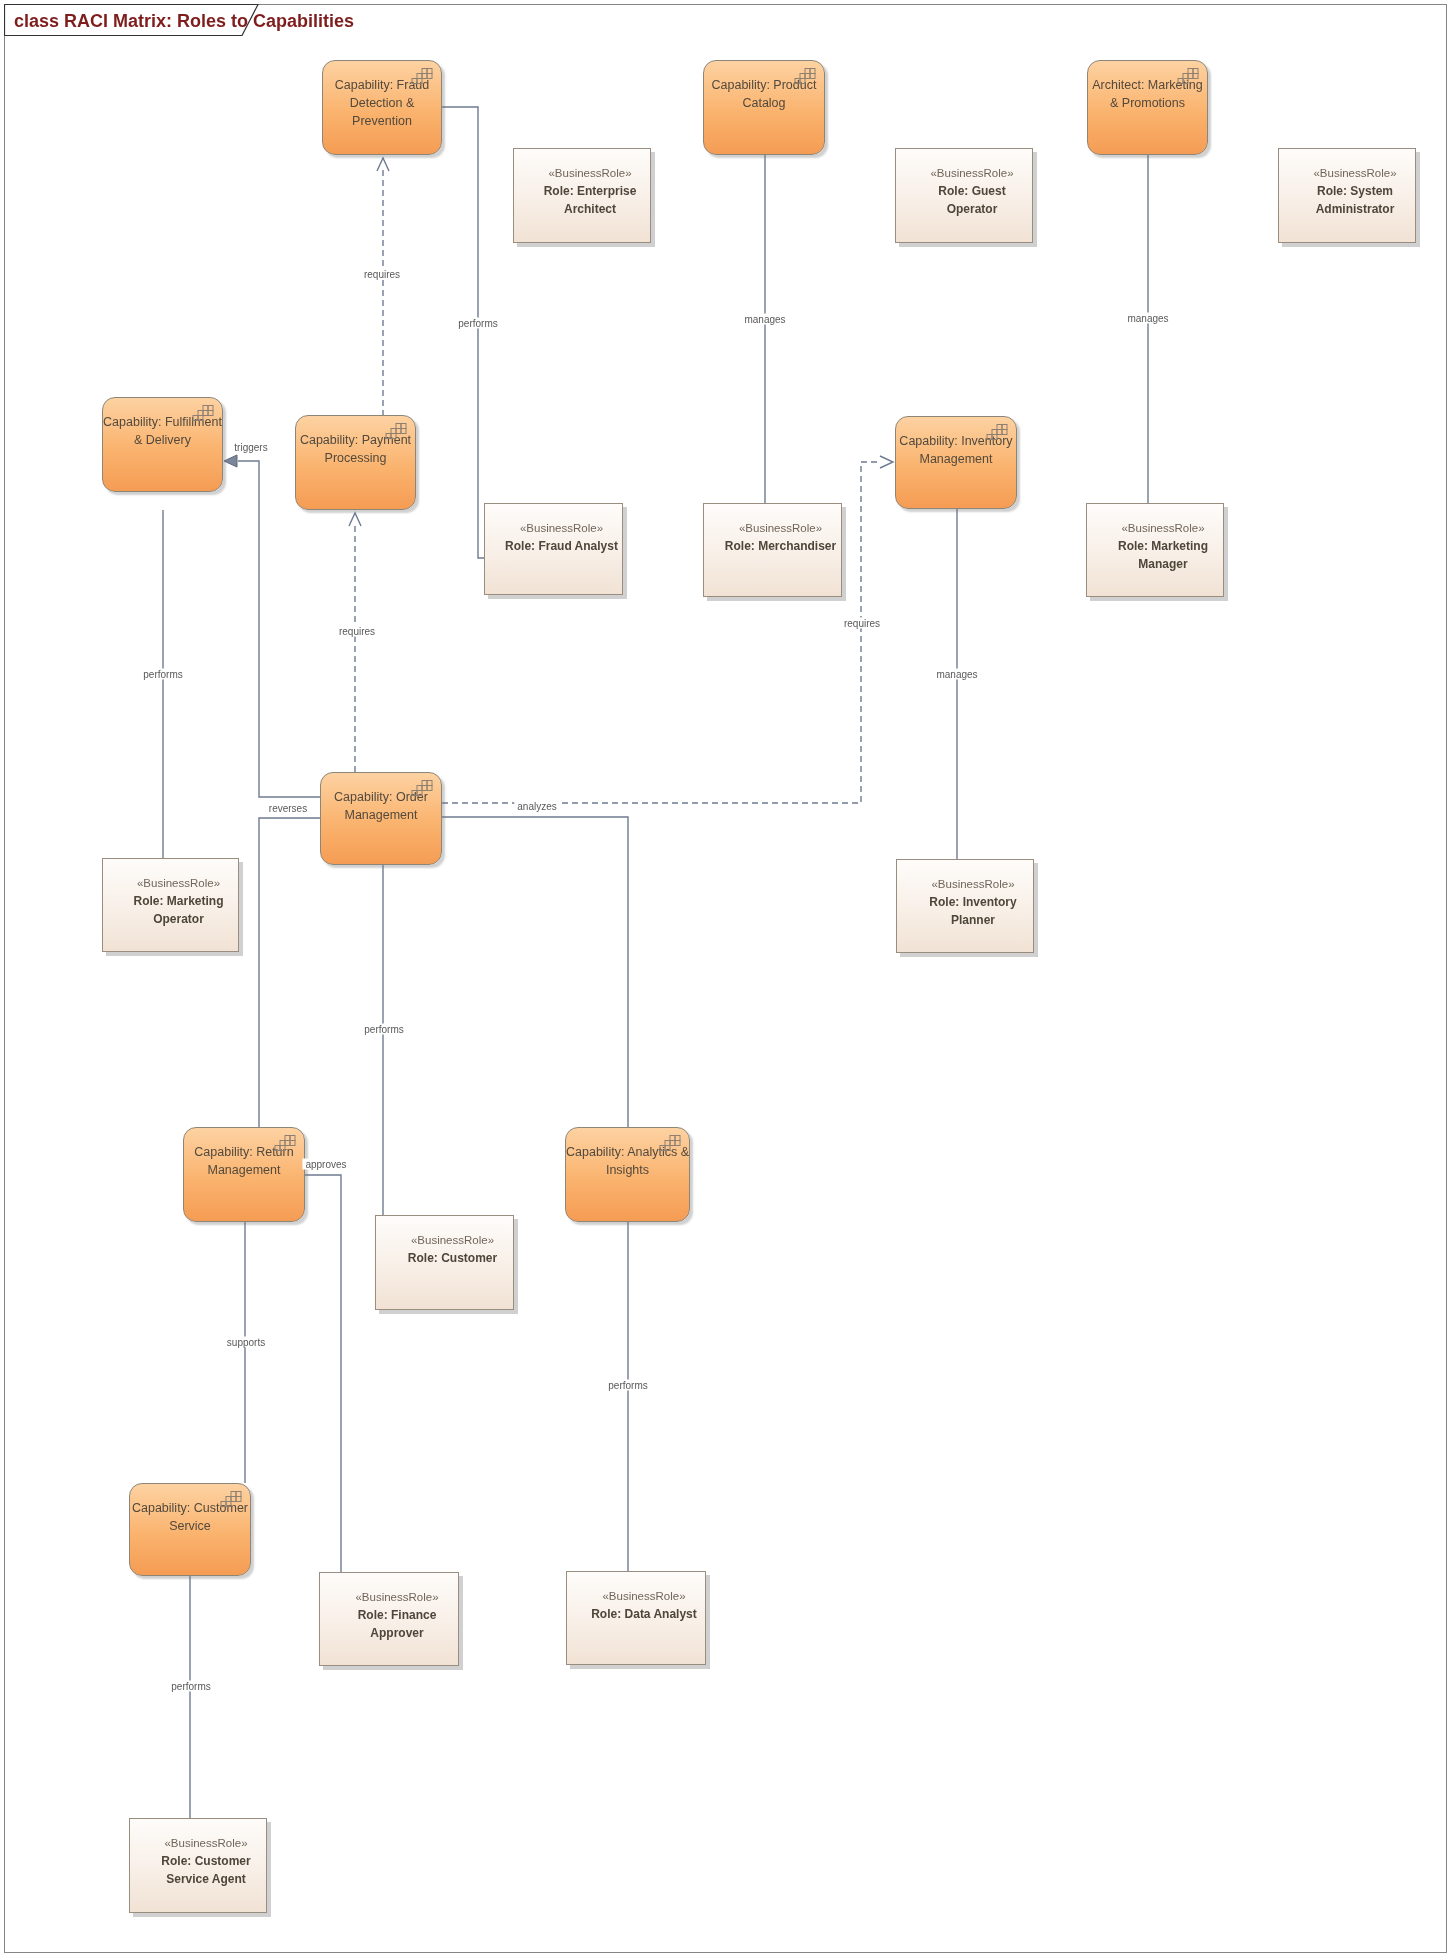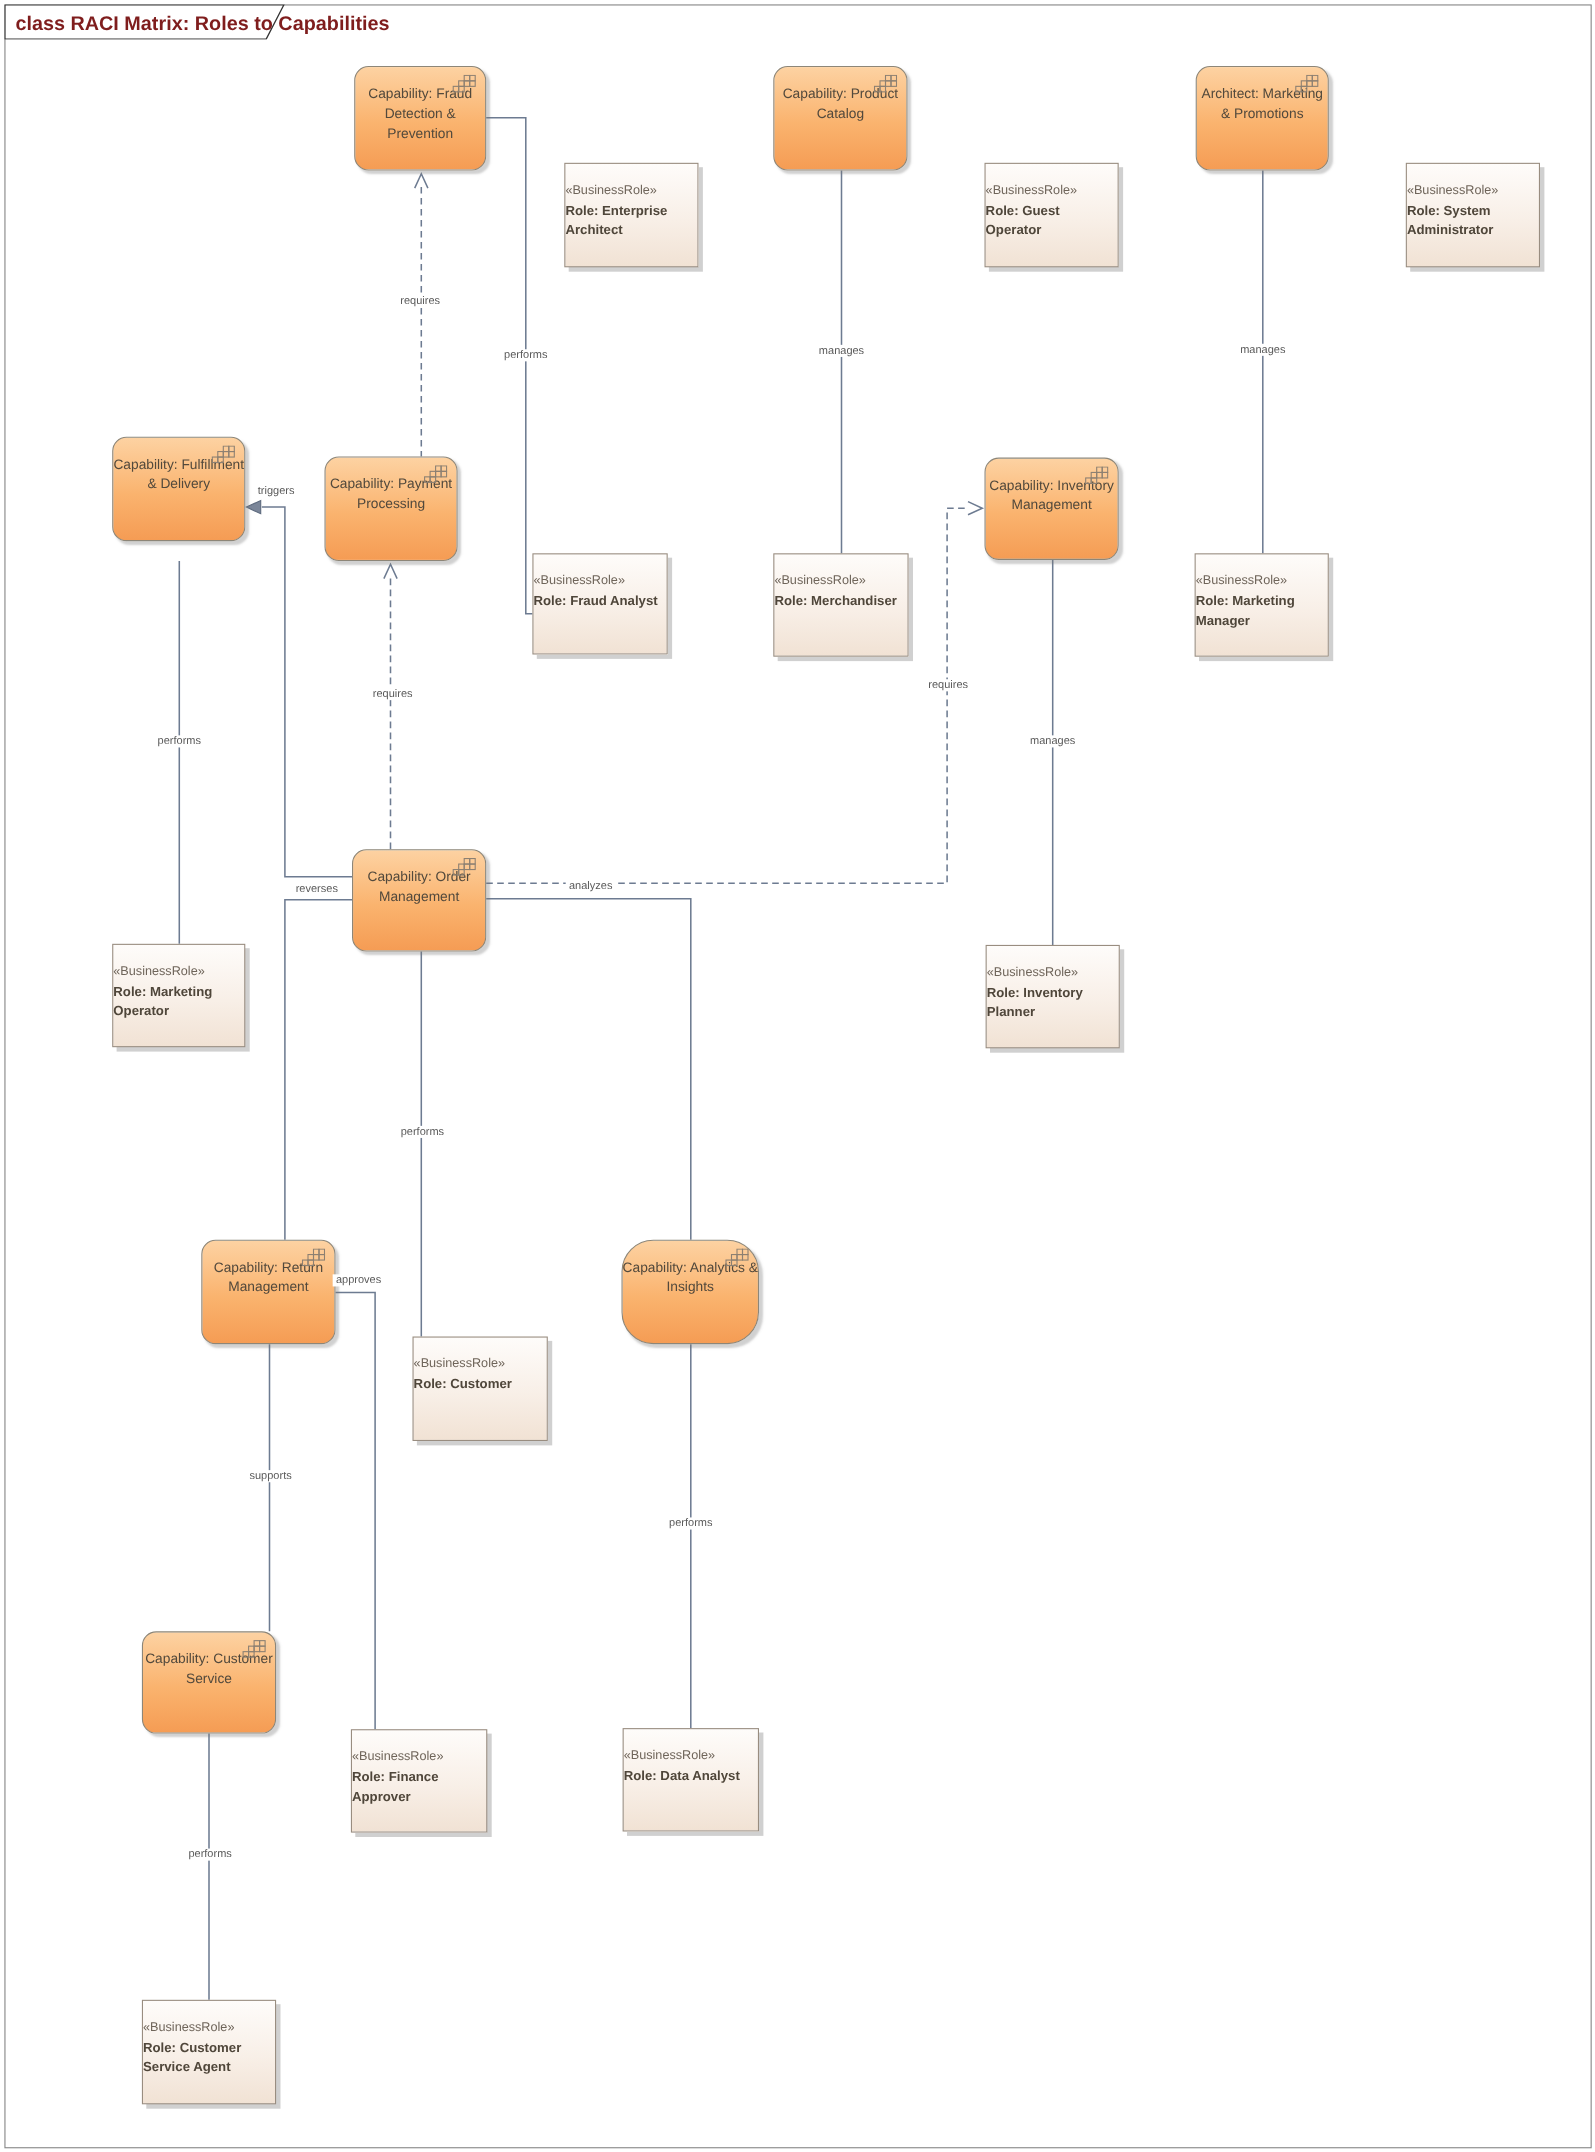--- a/index.html
+++ b/index.html
@@ -18,21 +18,21 @@
   .cap{position:absolute;border:1px solid #8d8678;border-radius:13px;
        background:linear-gradient(180deg,#fdd2a2 0%,#fab36e 55%,#f59c54 100%);
        box-shadow:3px 3px 2px rgba(120,120,120,0.35);
        display:flex;align-items:flex-start;justify-content:center;}
   .cap-label{margin-top:15px;text-align:center;font-size:12.5px;font-weight:normal;
              color:#52493c;line-height:18px;}
   .cap-icon{position:absolute;right:8px;top:7px;}
   .role{position:absolute;border:1px solid #998d80;
         background:linear-gradient(180deg,#fefcfa 0%,#f8efe7 55%,#f1e2d4 100%);
         box-shadow:4px 4px 0 rgba(150,150,150,0.45);
-        text-align:left;}
+        text-align:center;padding-left:16px;}
   .role-stereo{margin-top:16px;font-size:11.5px;color:#6f655a;line-height:17px;}
   .role-name{font-size:12px;font-weight:bold;color:#4f463a;line-height:18px;}
   .edge-label{position:absolute;transform:translate(-50%,-50%);background:#ffffff;
               padding:0 3px;font-size:10px;color:#595959;white-space:nowrap;}
 </style>
 </head>
 <body>
 
 <div id="page">
   <div id="frame"></div>
@@ -192,21 +192,21 @@
             <rect x="16" y="5.5" width="5" height="5"></rect>
             <rect x="1" y="10.5" width="5" height="5"></rect>
             <rect x="6" y="10.5" width="5" height="5"></rect>
           </g>
         </svg>
         <div class="cap-label">
           <div>Capability: Return</div>
           <div>Management</div>
         </div>
       </div>
-      <div class="cap" style="left: 565px; top: 1127px; width: 123px; height: 93px; border-radius: 29px;">
+      <div class="cap" style="left: 565px; top: 1127px; width: 123px; height: 93px;">
         <svg class="cap-icon" width="22" height="17" viewBox="0 0 22 17">
           <g fill="none" stroke="#8d8072" stroke-width="1">
             <rect x="11" y="0.5" width="5" height="5"></rect>
             <rect x="16" y="0.5" width="5" height="5"></rect>
             <rect x="6" y="5.5" width="5" height="5"></rect>
             <rect x="11" y="5.5" width="5" height="5"></rect>
             <rect x="16" y="5.5" width="5" height="5"></rect>
             <rect x="1" y="10.5" width="5" height="5"></rect>
             <rect x="6" y="10.5" width="5" height="5"></rect>
           </g>

